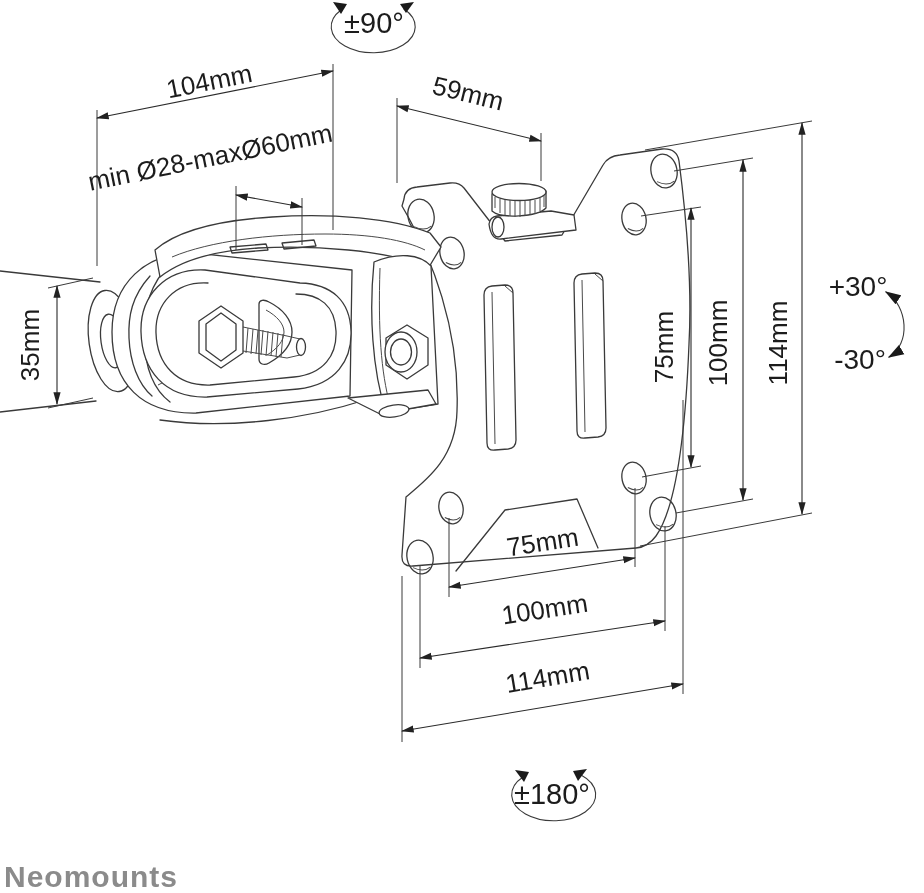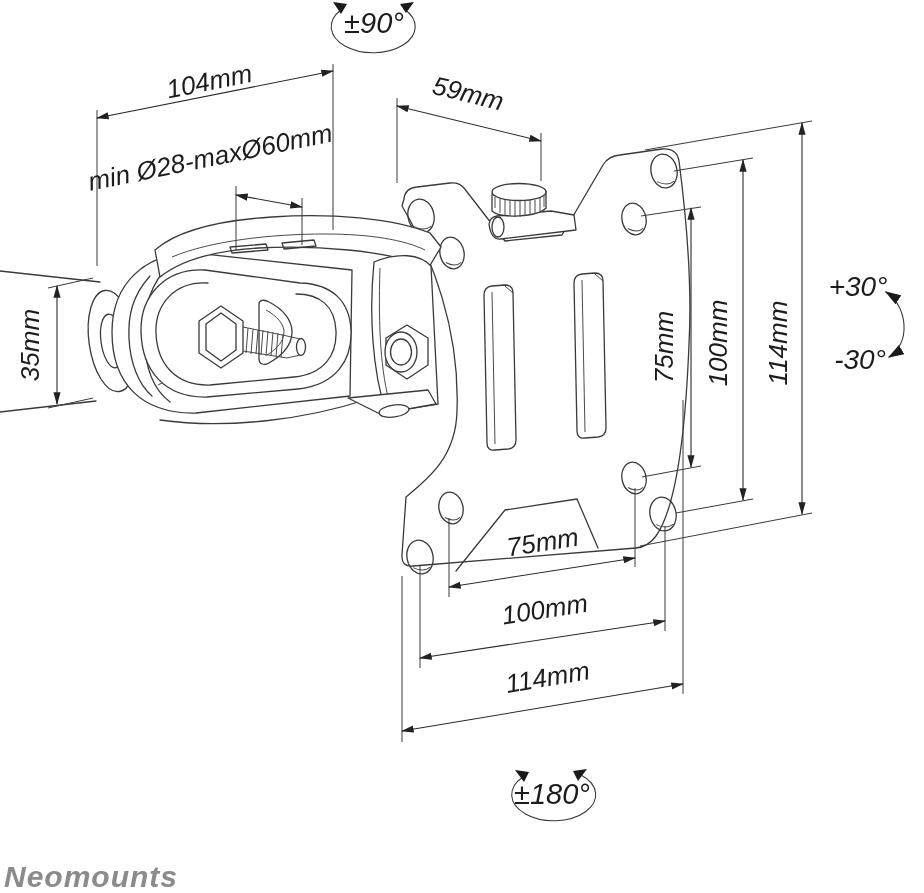--- a/index.html
+++ b/index.html
@@ -1,17 +1,17 @@
 <!DOCTYPE html>
 <html><head>
 <meta charset="utf-8">
 <style>
   html,body{margin:0;padding:0;background:#fff;}
   .canvas{position:relative;width:924px;height:893px;background:#ffffff;overflow:hidden;
-          font-family:"Liberation Sans", sans-serif;font-style:italic;}
+          font-family:"Liberation Sans", sans-serif;}
   svg{display:block}
   .dim-line{stroke:#2a2a2a;stroke-width:1.1;fill:none;}
   .ext-line{stroke:#3a3a3a;stroke-width:1;fill:none;}
   .draw{stroke:#3a3a3a;stroke-width:1.3;fill:none;stroke-linejoin:round;stroke-linecap:round;}
   .draw-f{stroke:#3a3a3a;stroke-width:1.3;fill:#ffffff;stroke-linejoin:round;}
   .thin{stroke:#4a4a4a;stroke-width:1;fill:none;}
   .dim-text{font-size:26px;fill:#1c1c1c;}
   .rot-text{font-size:29px;fill:#1c1c1c;}
   .logo-text{font-size:30px;font-weight:bold;fill:#8b8b8b;letter-spacing:1px;}
 </style>

